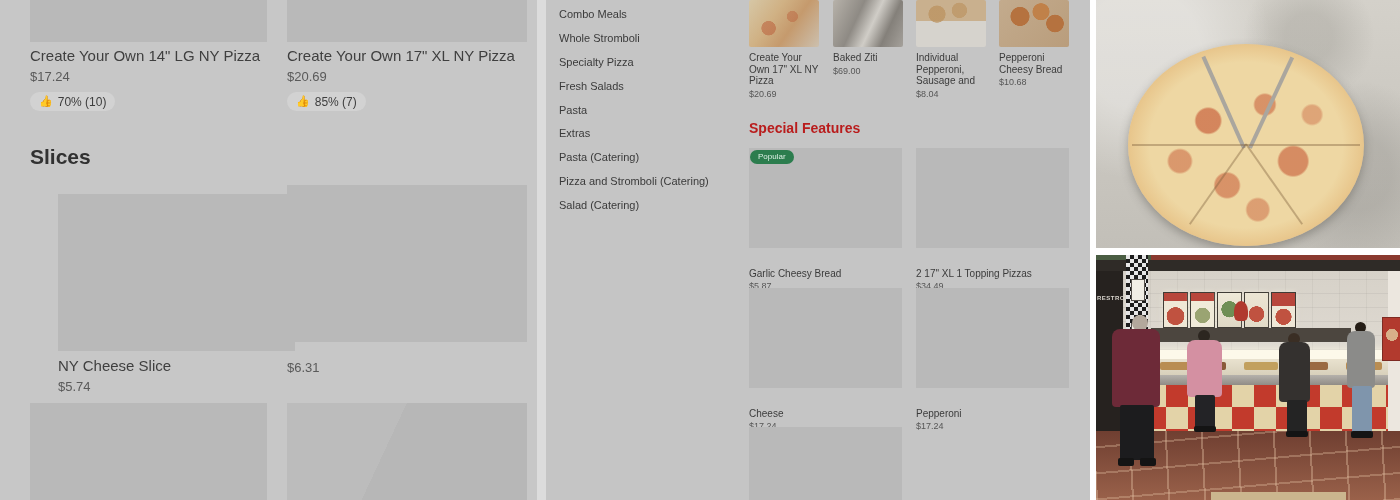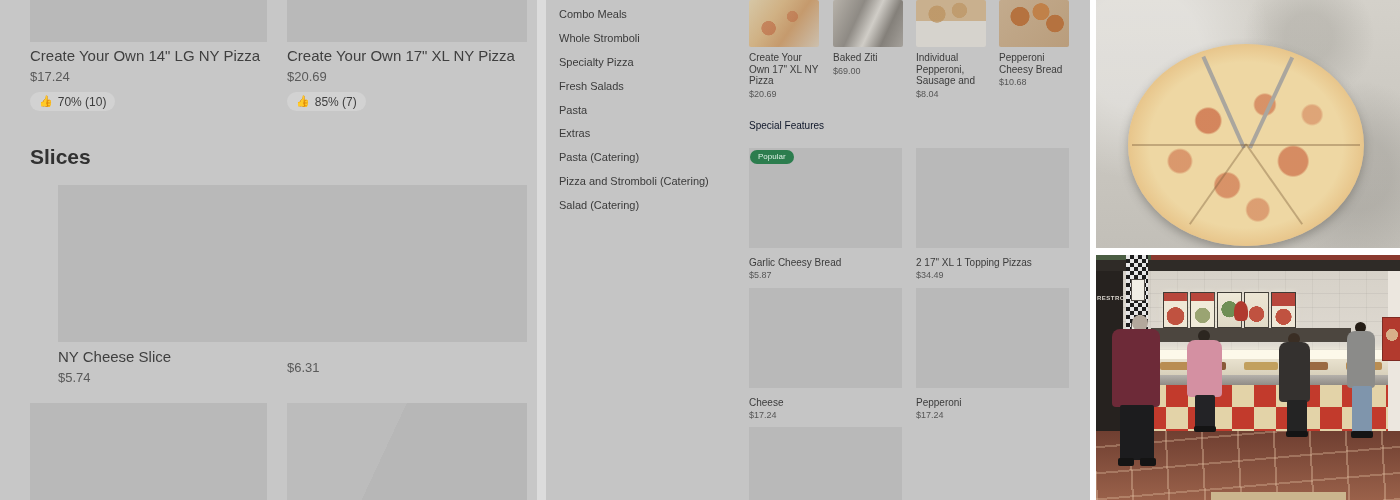--- a/index.html
+++ b/index.html
@@ -21,24 +21,24 @@
   .divider-strip{position:absolute;left:537px;top:0;width:9px;height:500px;background:#dcdcdc;}
 
   
   .mid-panel{position:absolute;left:546px;top:0;width:544px;height:500px;background:#c5c5c5;overflow:hidden;}
   .nav-list{position:absolute;left:13px;top:2px;width:190px;}
   .nav-item{height:23.9px;display:flex;align-items:center;font-size:11px;color:#3a3a3a;cursor:pointer;}
   .mini-card{position:absolute;width:70px;}
   .mini-img{width:70px;height:47px;border-radius:2px;}
   .mini-title{font-size:10px;line-height:11.5px;color:#3b3b3b;margin-top:5px;max-height:35px;overflow:hidden;}
   .mini-price{font-size:9px;color:#565656;margin-top:2px;}
-  .sf-title{font-size:10px;font-weight:400;color:#0f172a;}
+  .sf-title{font-size:14px;font-weight:700;color:#b91c1c;}
   .sf-card{position:absolute;width:153px;}
   .sf-img{width:153px;height:100px;}
-  .sf-name{font-size:10px;color:#3b3b3b;margin-top:9px;}
+  .sf-name{font-size:10px;color:#3b3b3b;margin-top:20px;}
   .sf-price{font-size:9px;color:#565656;margin-top:2px;}
   .badge-pop{position:absolute;left:1px;top:2px;padding:3px 8px;border-radius:8px;
              background:#2c7d4e;color:#ddefe4;font-size:8px;line-height:1;}
 
   
   .thumb-pizza{background:
       radial-gradient(circle at 28% 60%, rgba(186,94,58,.55) 0 12%, transparent 13%),
       radial-gradient(circle at 62% 35%, rgba(186,94,58,.45) 0 10%, transparent 11%),
       linear-gradient(125deg,#d6c7a6 0%,#d0b184 35%,#c59a6d 60%,#ccc0ae 100%);}
   .thumb-tray{background:
@@ -146,21 +146,21 @@
       <div class="item-title" style="margin-top:5px;">Create Your Own 17" XL NY Pizza</div>
       <div class="item-price" style="margin-top:5px;">$20.69</div>
       <div class="rate-pill" style="margin-top:8px;">
         <span class="thumb">👍</span>
         <span>85% (7)</span>
       </div>
     </div>
 
     <div class="abs sec-title" style="left:30px;top:145px;">Slices</div>
 
-    <div class="abs" style="left:30px;top:185px;width:237px;padding-left:28px;">
+    <div class="abs" style="left:30px;top:194px;width:237px;padding-left:28px;">
       <div class="ph" style="width:237px;height:157px;"></div>
       <div class="item-title" style="margin-top:6px;">NY Cheese Slice</div>
       <div class="item-price" style="margin-top:5px;">$5.74</div>
     </div>
 
     <div class="abs" style="left:287px;top:185px;width:240px;">
       <div class="ph" style="width:240px;height:157px;"></div>
       <div class="item-price" style="margin-top:18px;">$6.31</div>
     </div>
 

